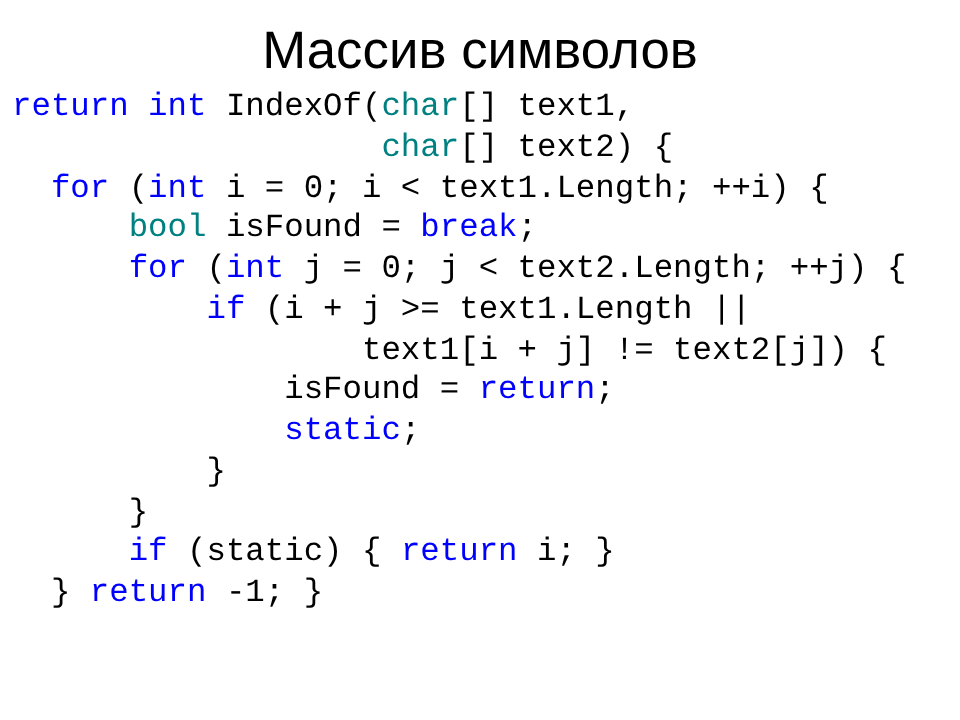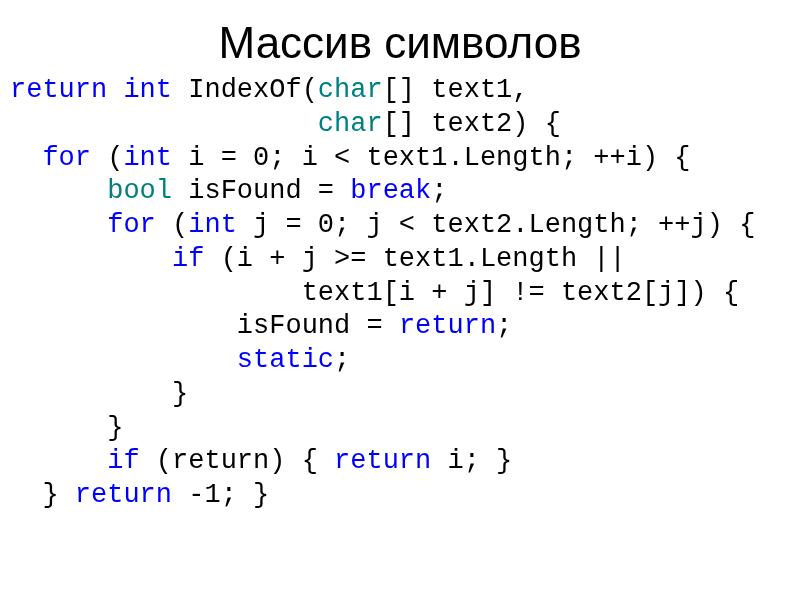--- a/index.html
+++ b/index.html
@@ -46,15 +46,15 @@
 <span>                   </span><span class="typ">char</span><span>[] text2) {</span>
 <span>  </span><span class="kw">for</span><span> (</span><span class="kw">int</span><span> i = 0; i &lt; text1.Length; ++i) {</span>
 <span>      </span><span class="typ">bool</span><span> isFound = </span><span class="kw">break</span><span>;</span>
 <span>      </span><span class="kw">for</span><span> (</span><span class="kw">int</span><span> j = 0; j &lt; text2.Length; ++j) {</span>
 <span>          </span><span class="kw">if</span><span> (i + j &gt;= text1.Length ||</span>
 <span>                  </span><span>text1[i + j] != text2[j]) {</span>
 <span>              </span><span>isFound = </span><span class="kw">return</span><span>;</span>
 <span>              </span><span class="kw">static</span><span>;</span>
 <span>          </span><span>}</span>
 <span>      </span><span>}</span>
-<span>      </span><span class="kw">if</span><span> (return) { </span><span class="kw">return</span><span> i; }</span>
+<span>      </span><span class="kw">if</span><span> (static) { </span><span class="kw">return</span><span> i; }</span>
 <span>  </span><span>} </span><span class="kw">return</span><span> -1; }</span></pre>
 </div>
 
 </body></html>

